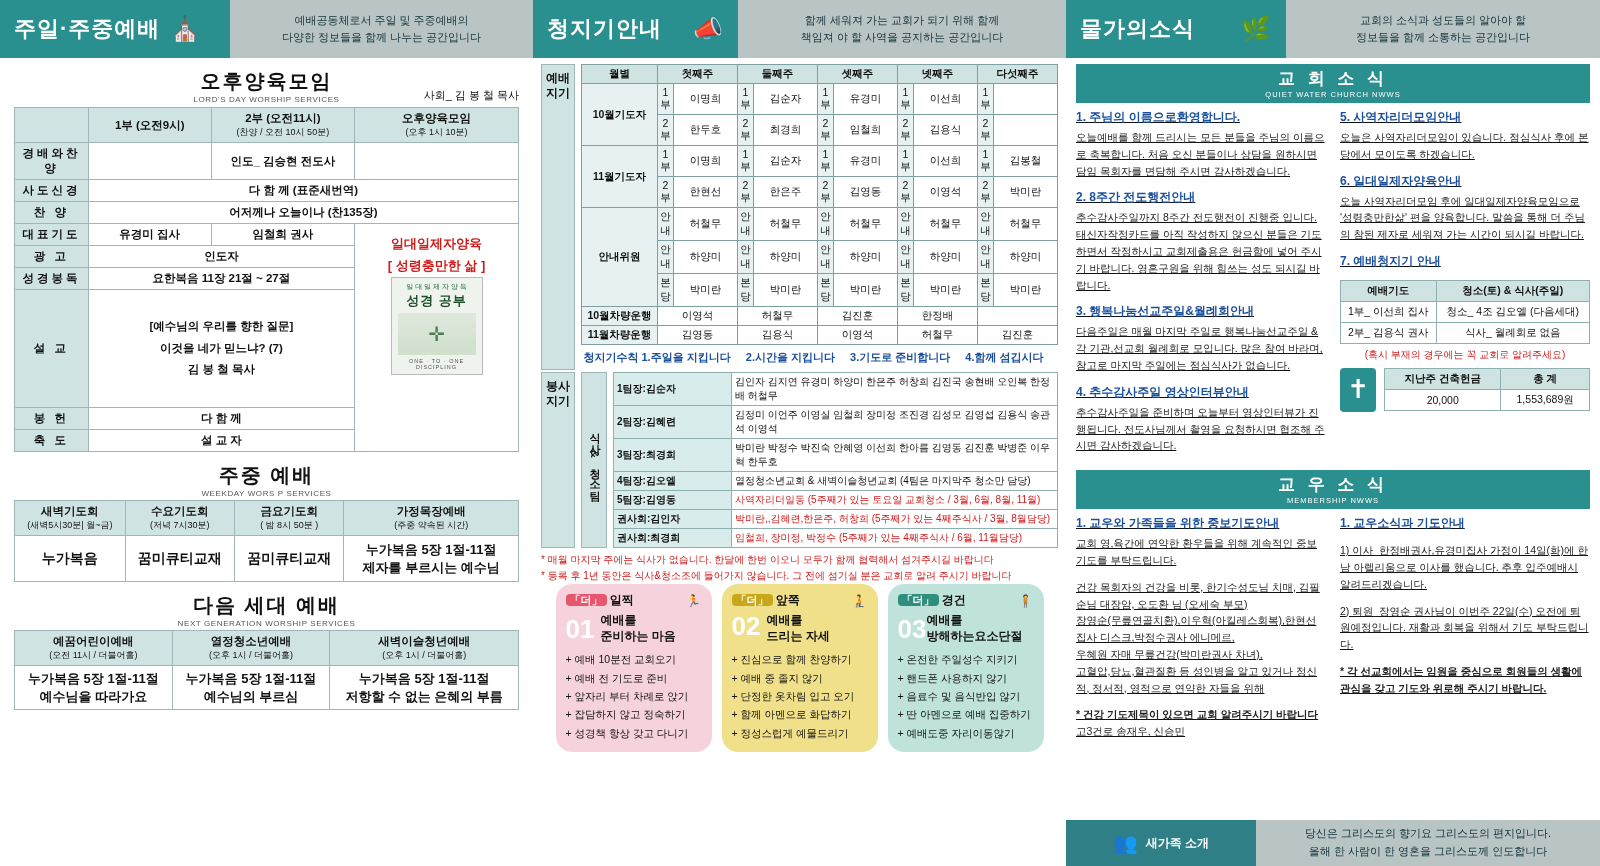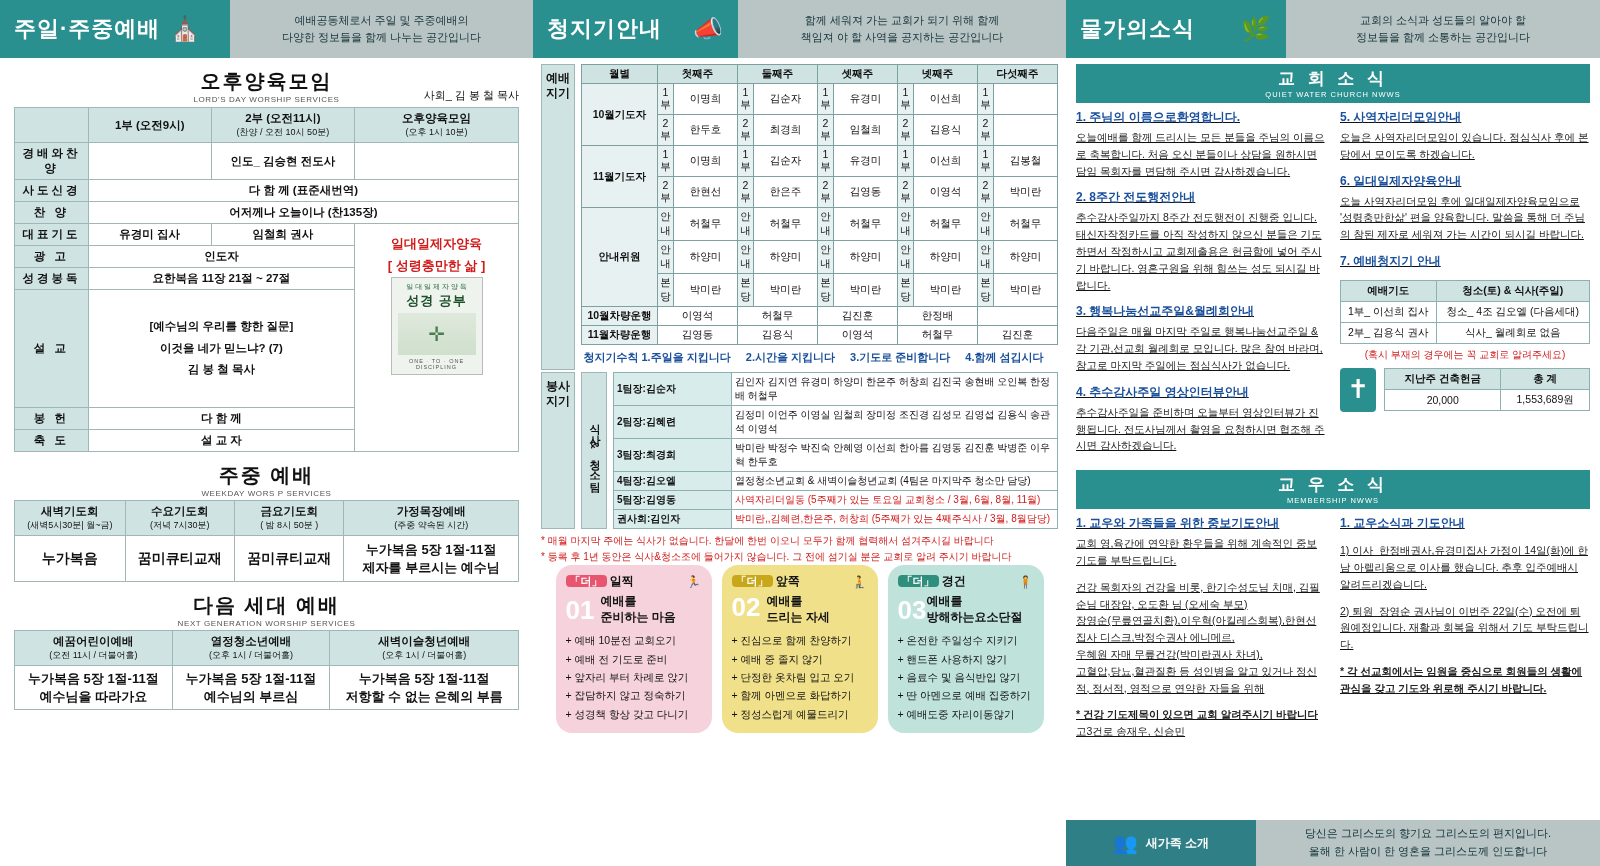--- a/index.html
+++ b/index.html
@@ -445,20 +445,24 @@
                 <td>열정청소년교회 &amp; 새벽이슬청년교회 (4팀은 마지막주 청소만 담당)</td>
               </tr>
           <tr>
                 <td class="tname">5팀장:김영동</td>
                 <td class="red">사역자리더일동 (5주째가 있는 토요일 교회청소 /  3월, 6월, 8월, 11월)</td>
               </tr>
           <tr>
                 <td class="tname">권사회:김인자</td>
                 <td class="red">박미란,,김혜련,한은주, 허창희 (5주째가 있는 4째주식사 /  3월,  8월담당)</td>
               </tr>
+          <tr>
+                <td class="tname">권사회:최경희</td>
+                <td class="red">임철희, 장미정, 박정수 (5주째가 있는 4째주식사 /  6월,  11월담당)</td>
+              </tr>
         </tbody>
           </table>
       </div>
     </div>
 
     <div class="footnote">
       <div>* 매월 마지막 주에는 식사가 없습니다. 한달에 한번 이오니 모두가 함께 협력해서 섬겨주시길 바랍니다</div>
       <div>* 등록 후 1년 동안은 식사&amp;청소조에 들어가지 않습니다. 그 전에 섬기실 분은 교회로 알려 주시기 바랍니다</div>
     </div>
 

